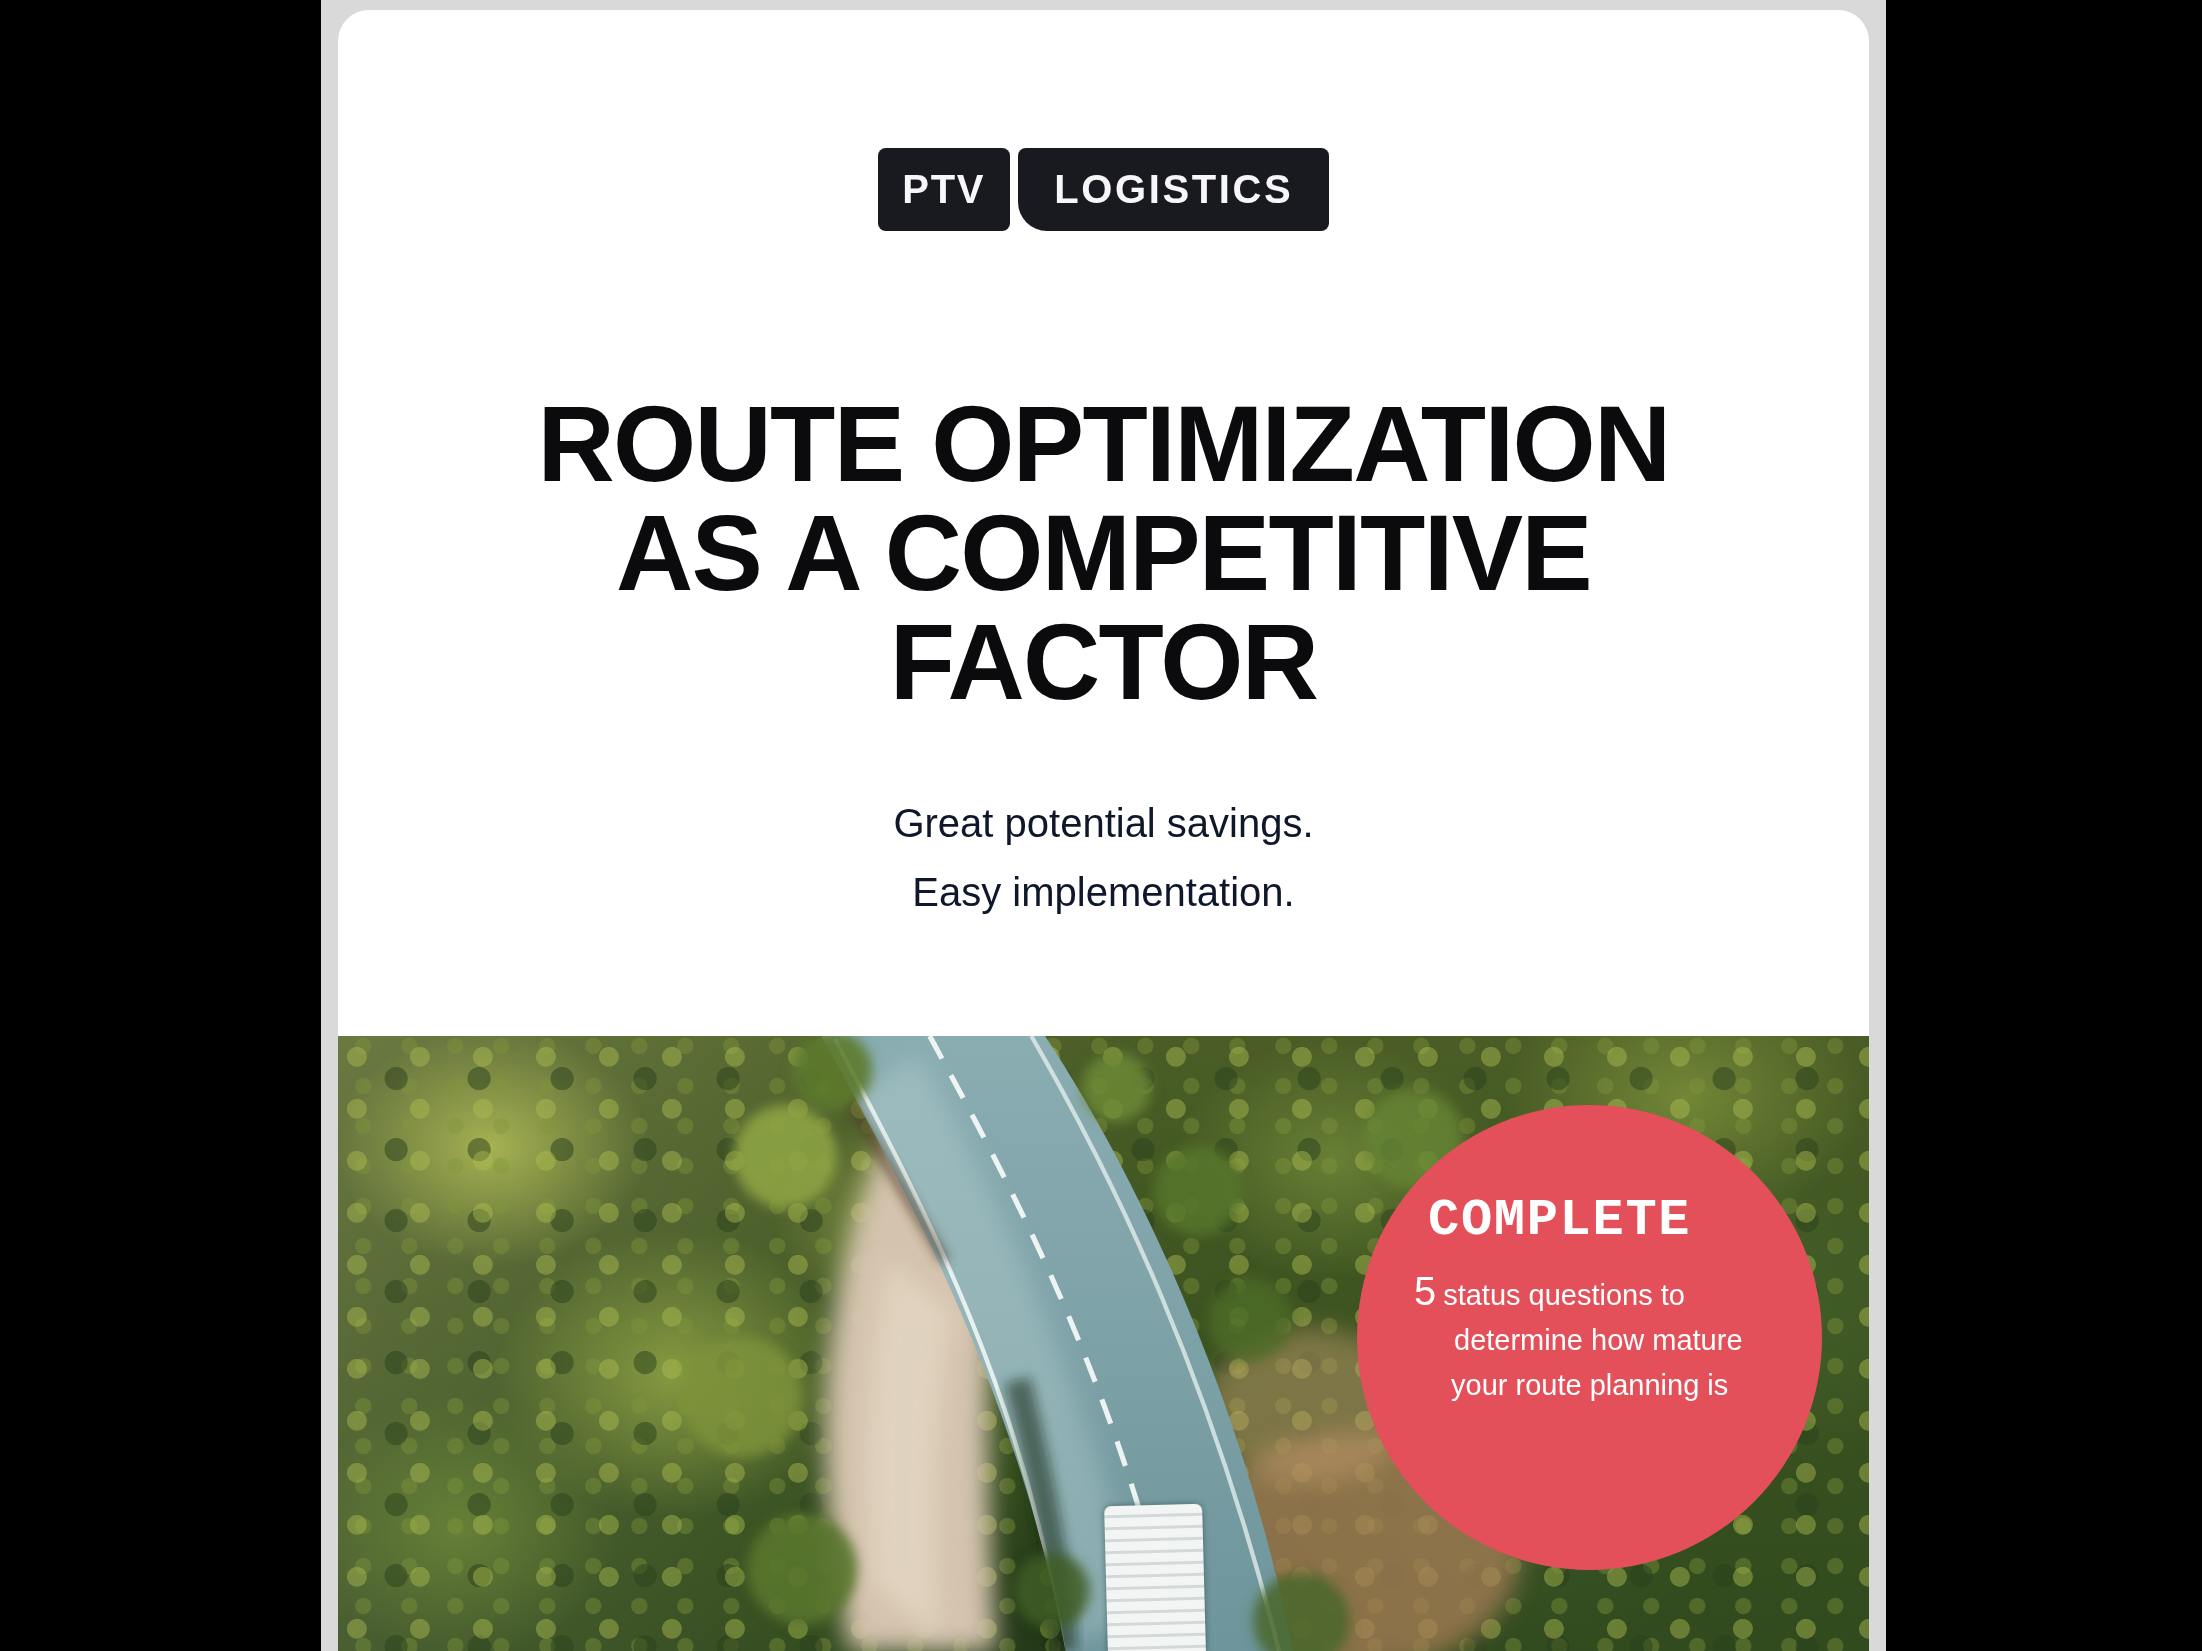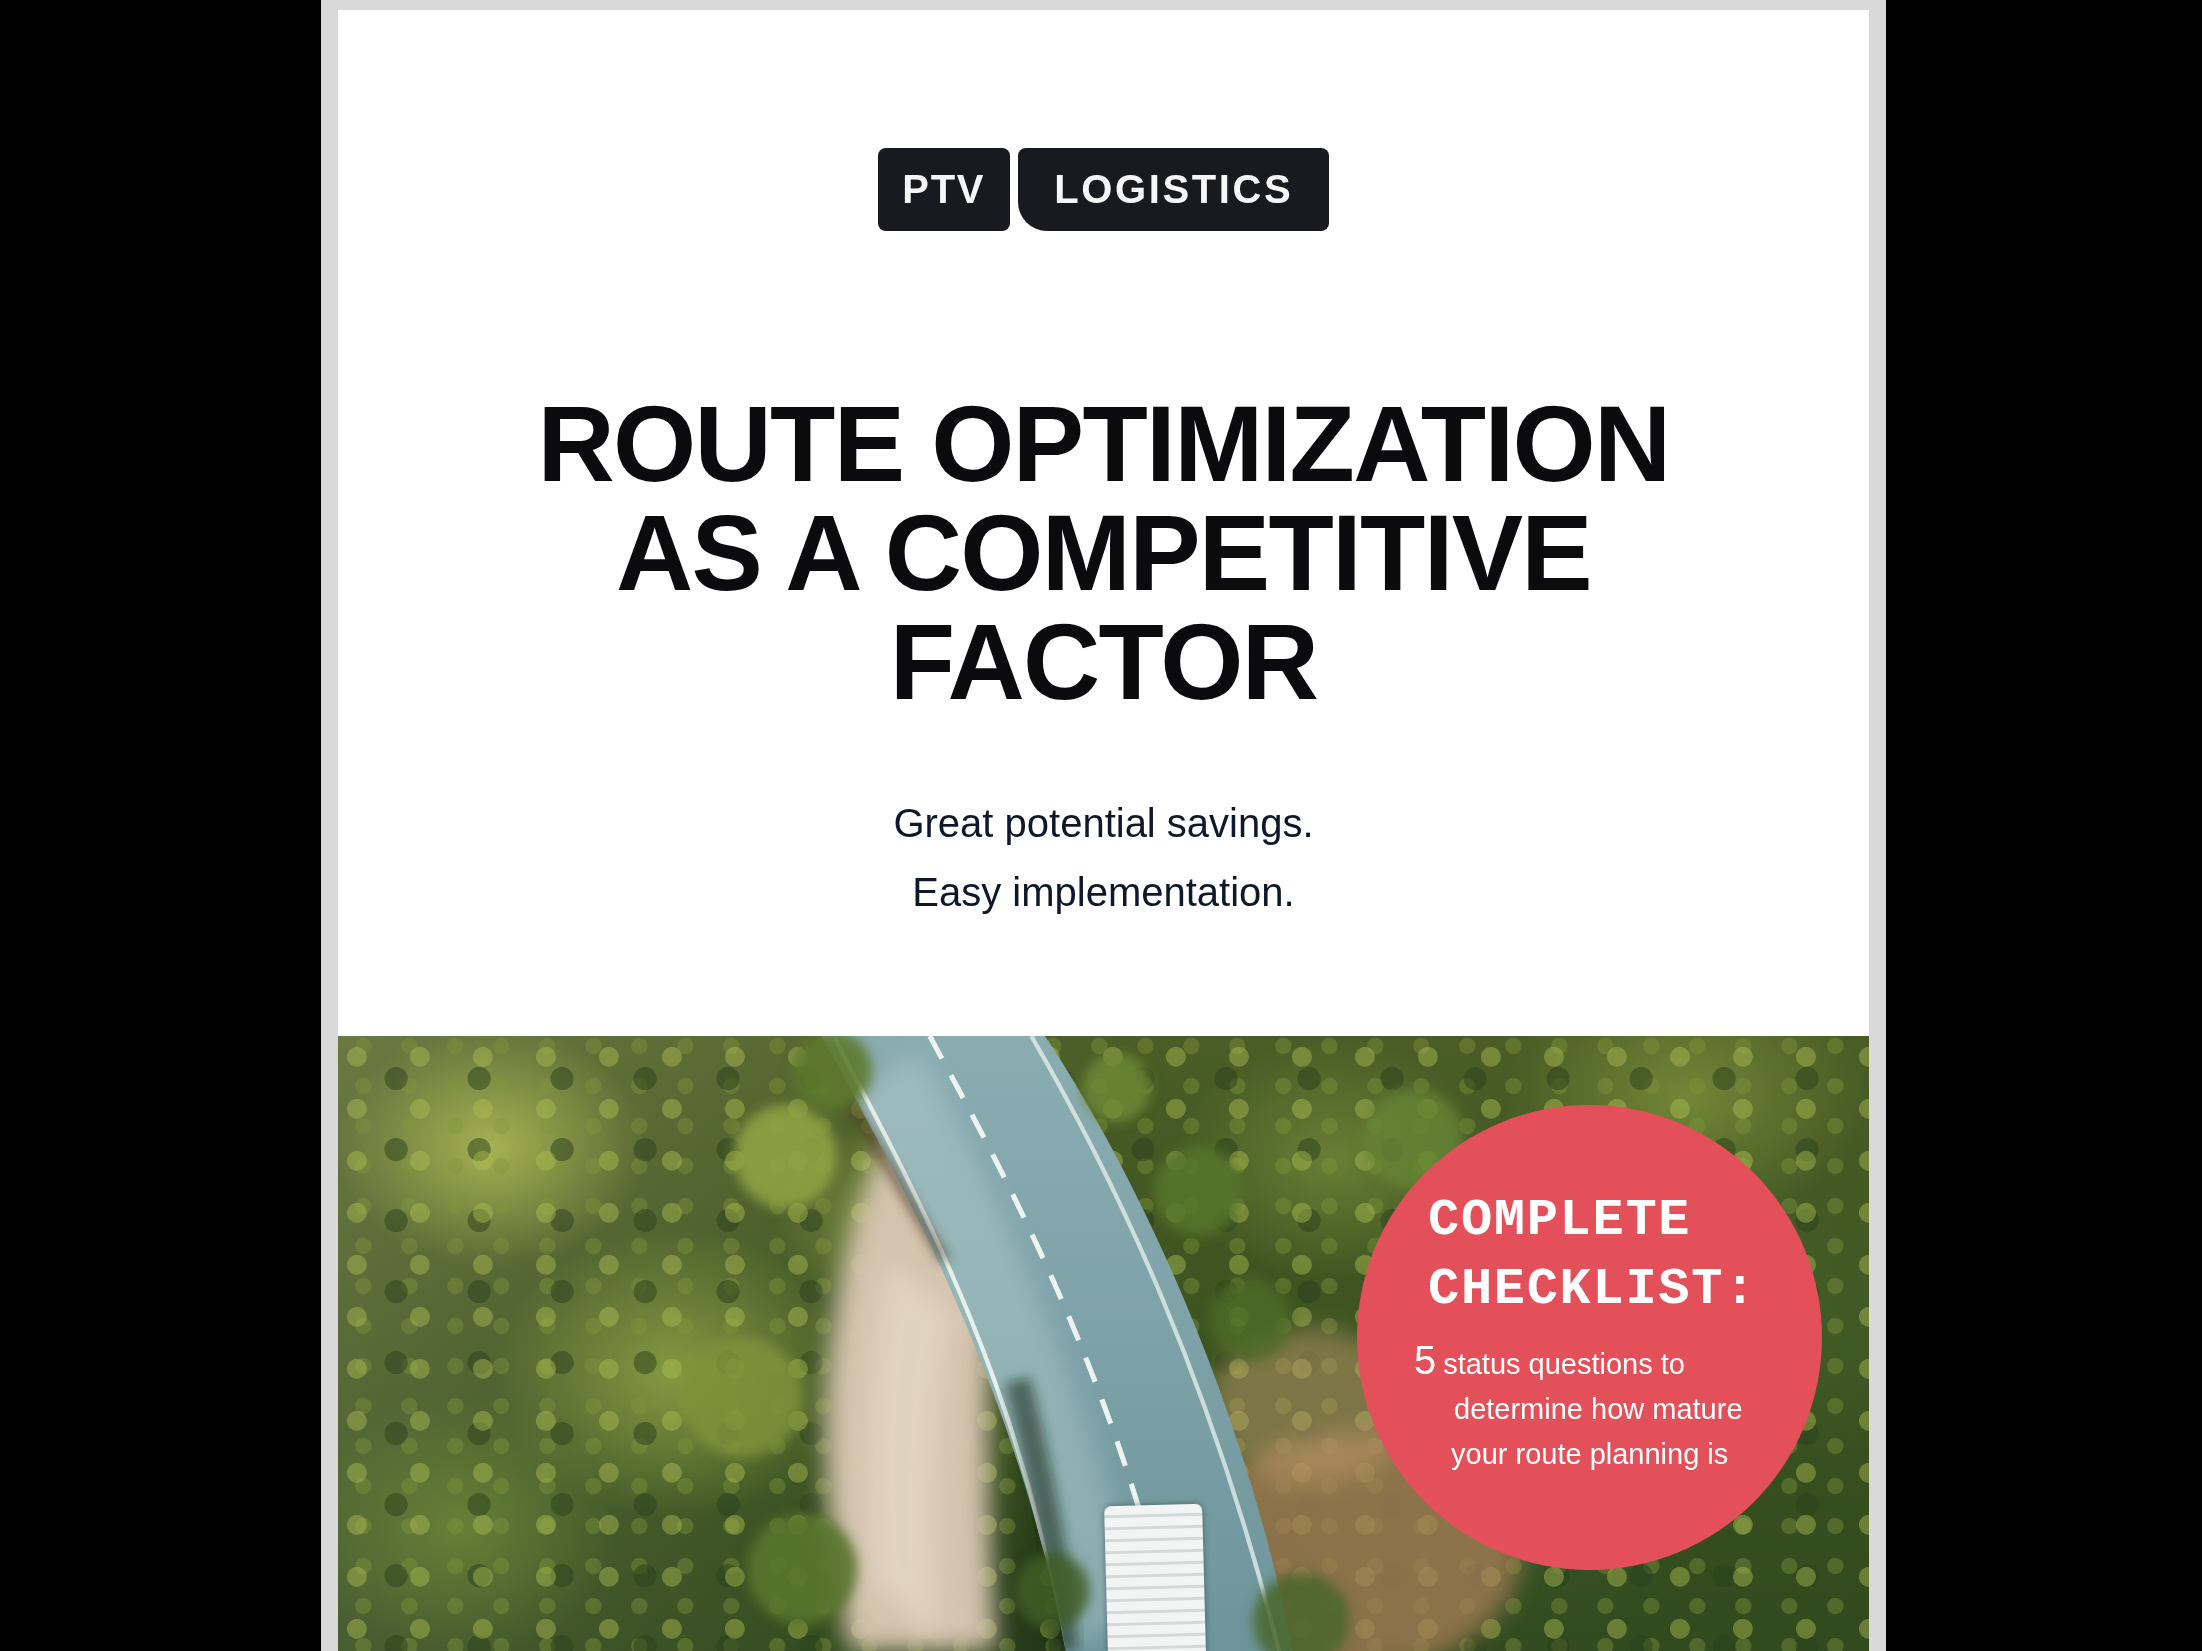--- a/index.html
+++ b/index.html
@@ -14,20 +14,21 @@
     position:absolute;left:321px;top:0;
     width:1565px;height:1652px;
     background:#d9d9d9;
     overflow:hidden;
   }
   .page{
     position:relative;
     width:1531px;height:1642px;
     margin:10.3px auto 0;
     background:#ffffff;
+    border-radius:31px;
   }
   
   .logo{
     position:absolute;top:138px;left:0;right:0;
     display:flex;justify-content:center;gap:8.6px;
   }
   .logo-box{
     height:83px;background:#191920;color:#f7f7f9;
     display:flex;align-items:center;justify-content:center;
     font-weight:bold;font-size:40px;
@@ -180,21 +181,20 @@
           <circle cx="540" cy="620" r="64" fill="#5a752c" opacity="0.9"></circle>
           <circle cx="1250" cy="120" r="58" fill="#678433" opacity="0.8"></circle>
         </g>
       </svg>
 
       <div class="truck"></div>
 
       <div class="badge">
         <div class="badge-title">
           <div>COMPLETE</div>
-          <div>CHECKLIST:</div>
         </div>
         <div class="badge-body">
           <div><span class="num">5</span><span>status questions to</span></div>
           <div class="badge-line-indent2">determine how mature</div>
           <div class="badge-line-indent3">your route planning is</div>
         </div>
       </div>
     </div>
 
   </div>

